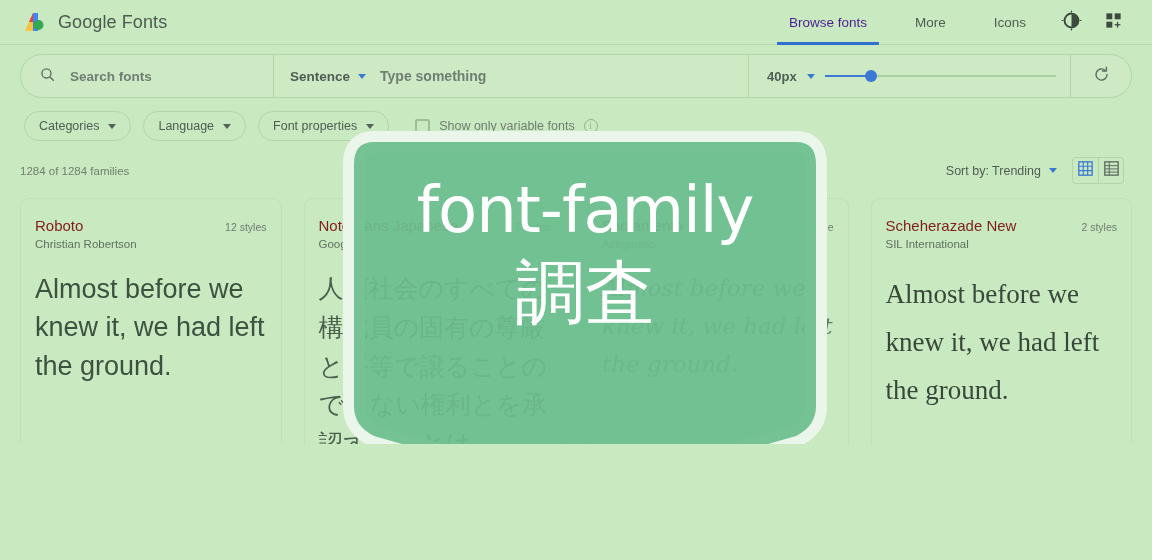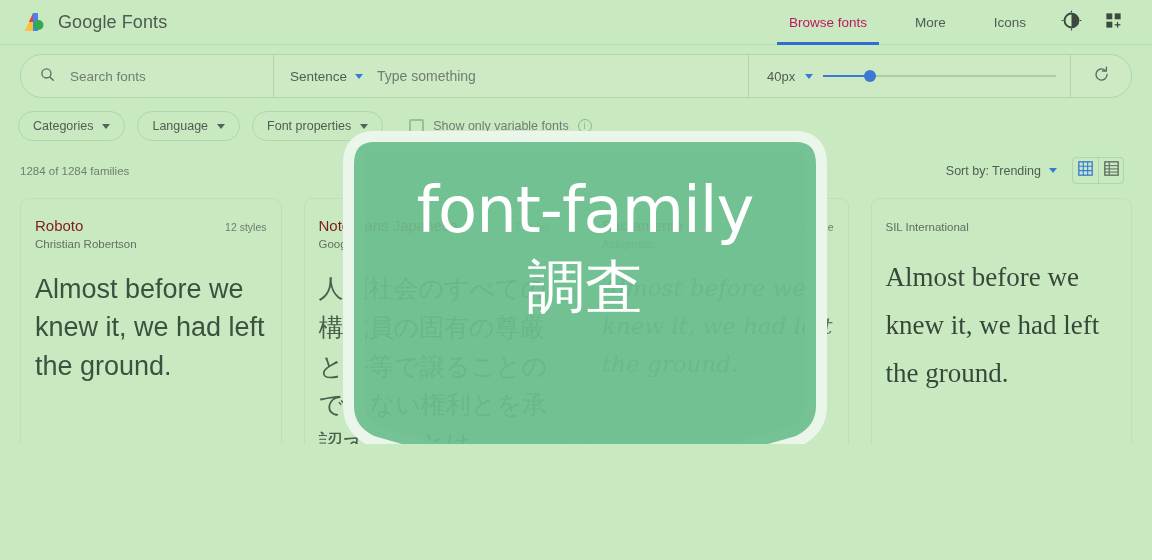--- a/index.html
+++ b/index.html
@@ -51,21 +51,21 @@
     font-size: 13.5px;
     color: #4f5d53;
     padding: 0 24px;
     height: 45px;
     display: flex;
     align-items: center;
     position: relative;
     cursor: pointer;
     white-space: nowrap;
   }
-  .nav-item.active { color: #be185d; font-weight: 500; }
+  .nav-item.active { color: #4c1d95; font-weight: 500; }
   .nav-item.active::after {
     content: "";
     position: absolute;
     left: 12px; right: 12px; bottom: 0;
     height: 2.5px;
     background: #2f6fd0;
   }
   .icon-btn {
     width: 42px; height: 42px;
     display: flex; align-items: center; justify-content: center;
@@ -74,20 +74,21 @@
 
   
   .searchbar-wrap { padding: 9px 20px 0 20px; }
   .searchbar {
     display: flex;
     align-items: stretch;
     height: 44px;
     border: 1px solid #b2d6ab;
     border-radius: 22px;
     background: rgba(255,255,255,0.08);
+    font-weight: bold;
   }
   .sb-search {
     flex: 0 0 253px;
     display: flex; align-items: center;
     gap: 14px;
     padding-left: 18px;
     border-right: 1px solid #b2d6ab;
   }
   .sb-search .ph { font-size: 13.5px; color: #6f7d72; }
   .sb-preview {
@@ -131,21 +132,21 @@
   .sb-reset {
     flex: 0 0 60px;
     display: flex; align-items: center; justify-content: center;
     cursor: pointer;
   }
 
   
   .chips {
     display: flex; align-items: center;
     gap: 12px;
-    padding: 13px 20px 0 18px;
+    padding: 13px 20px 0 24px;
   }
   .chip {
     height: 30px;
     border: 1px solid #b2d6ab;
     border-radius: 15px;
     display: flex; align-items: center; gap: 9px;
     padding: 0 14px;
     font-size: 12.5px;
     color: #4f5d53;
     cursor: pointer;
@@ -267,21 +268,21 @@
   .badge-label {
     position: absolute;
     left: 0; right: 0;
     top: 72px;
     text-align: center;
     color: #ffffff;
     font-family: "DejaVu Sans", sans-serif;
     font-weight: normal;
   }
   .badge-title { font-size: 64px; letter-spacing: -1px; line-height: 1; }
-  .badge-sub { font-size: 58px; line-height: 1; margin-top: 16px; }
+  .badge-sub { font-size: 70px; line-height: 1; margin-top: 16px; }
 </style>
 </head>
 <body>
 
 <div id="app" style="background: rgb(201, 233, 193);">
 
   <div class="header">
     <div class="brand">
       <span class="gf-logo">
         <svg viewBox="0 0 24 24" width="24" height="24">
@@ -445,20 +446,24 @@
     <div class="card">
       <div class="card-head">
         <span class="card-name">Sacramento</span>
         <span class="card-styles">1 style</span>
       </div>
       <div class="card-designer">Astigmatic</div>
       <div class="sample script">Almost before we knew it, we had left the ground.</div>
     </div>
 
     <div class="card">
+      <div class="card-head">
+        <span class="card-name">Scheherazade New</span>
+        <span class="card-styles">2 styles</span>
+      </div>
       <div class="card-designer">SIL International</div>
       <div class="sample serif">Almost before we knew it, we had left the ground.</div>
     </div>
 
   </div>
 
   <div class="overlay">
     <svg class="badge-svg" viewBox="0 0 490 392" preserveAspectRatio="none">
       <path id="badgeBorder" d="M34 36 Q14 36 14 58 L14 300 Q14 320 34 330 L230 386 Q245 391 260 386 L456 330 Q476 320 476 300 L476 58 Q476 36 456 36 Z" fill="none" stroke="#eaf6ea" stroke-width="22" stroke-linejoin="round"></path>
       <path id="badgeFill" d="M34 36 Q14 36 14 58 L14 300 Q14 320 34 330 L230 386 Q245 391 260 386 L456 330 Q476 320 476 300 L476 58 Q476 36 456 36 Z" fill="#6cbd8e" fill-opacity="0.93"></path>

